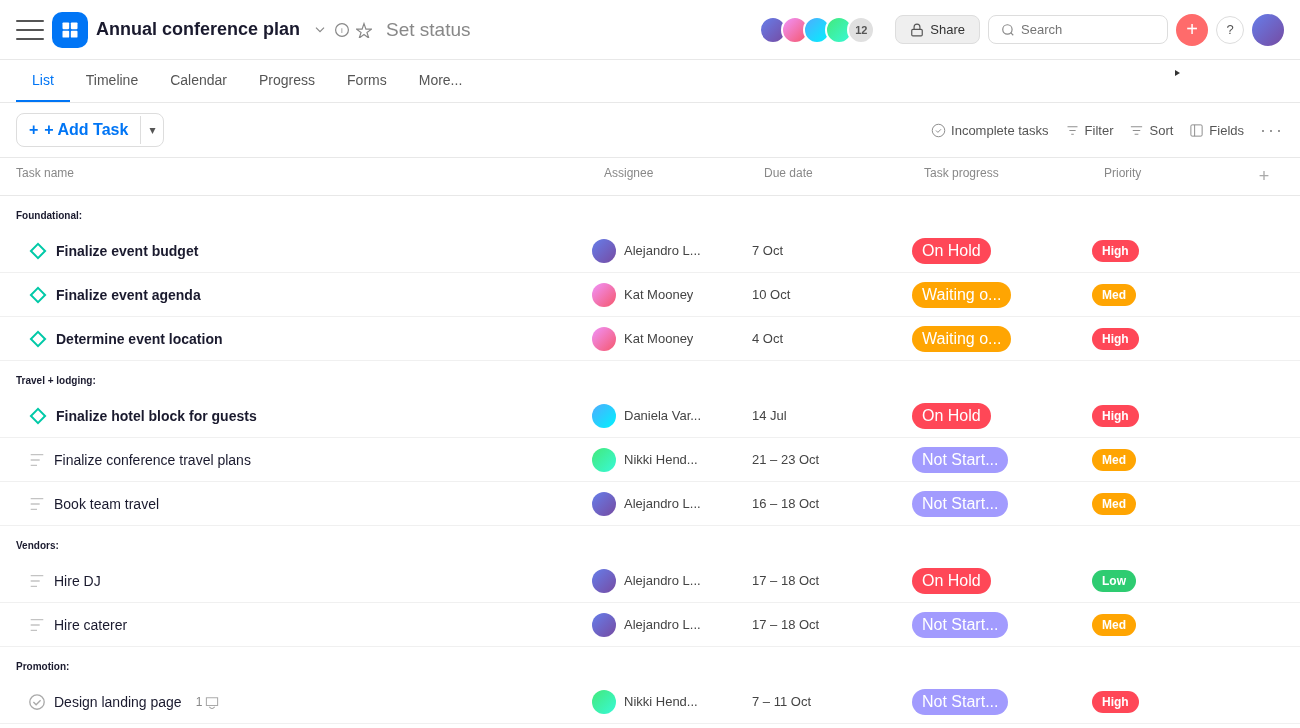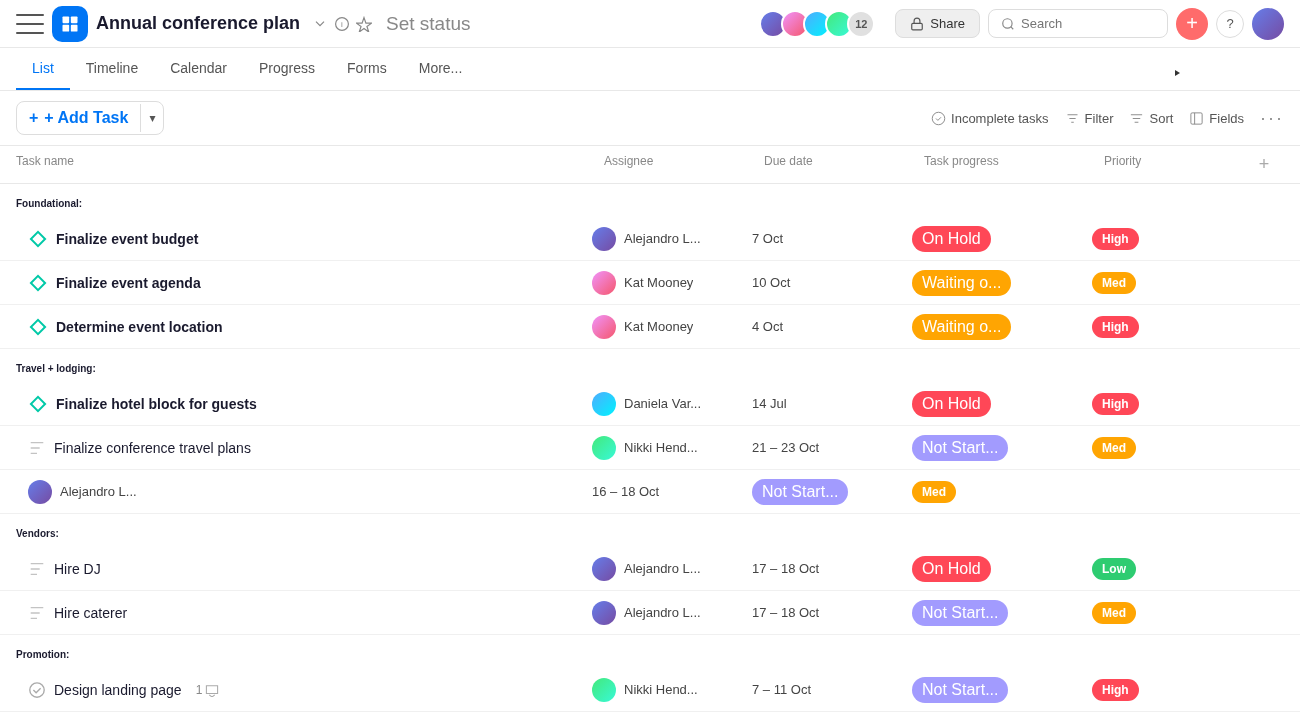--- a/index.html
+++ b/index.html
@@ -1,19 +1,19 @@
 <!DOCTYPE html>
 <html><head>
   <meta charset="utf-8">
   <style>
     * { box-sizing: border-box; margin: 0; padding: 0; }
     body { font-family: -apple-system, BlinkMacSystemFont, 'Segoe UI', sans-serif; font-size: 14px; background: #fff; color: #1a1a2e; overflow: hidden; }
 
     
-    .topbar { display: flex; align-items: center; padding: 0 16px; height: 48px; border-bottom: 1px solid #e8e8e8; gap: 8px; }
+    .topbar { display: flex; align-items: center; padding: 0 16px; height: 60px; border-bottom: 1px solid #e8e8e8; gap: 8px; }
     .menu-icon { width: 28px; height: 20px; display: flex; flex-direction: column; justify-content: space-between; cursor: pointer; flex-shrink: 0; }
     .menu-icon span { height: 2px; background: #555; border-radius: 2px; }
     .app-icon { width: 36px; height: 36px; background: #0075f5; border-radius: 10px; display: flex; align-items: center; justify-content: center; flex-shrink: 0; }
     .app-icon svg { width: 20px; height: 20px; fill: white; }
     .project-title { font-size: 18px; font-weight: 700; color: #1a1a2e; margin-right: 4px; }
     .title-actions { display: flex; align-items: center; gap: 6px; margin-right: auto; }
     .title-actions svg { width: 16px; height: 16px; fill: #888; cursor: pointer; }
     .set-status { font-size: 19px; color: #888; cursor: pointer; margin-left: 8px; }
     .avatars { display: flex; align-items: center; }
     .avatar { width: 28px; height: 28px; border-radius: 50%; border: 2px solid #fff; margin-left: -6px; overflow: hidden; flex-shrink: 0; }
@@ -299,20 +299,27 @@
       <div class="due-date">21 – 23 Oct</div>
       <div>
         <span class="status-badge status-notstart">Not Start...</span>
       </div>
       <div>
         <span class="priority-badge priority-med">Med</span>
       </div>
       <div></div>
     </div>
         <div class="task-row">
+      <div class="task-name-cell">
+        <svg class="task-icon-subtask" viewBox="0 0 20 20">
+      <path d="M3 4h14M3 10h10M3 16h7" stroke="#aaa" stroke-width="1.5" fill="none"></path>
+    </svg>
+        <span class="task-name">Book team travel</span>
+
+      </div>
       <div class="assignee-cell">
         <div class="assignee-avatar" style="background:linear-gradient(135deg,#667eea,#764ba2)"></div>
         <span class="assignee-name">Alejandro L...</span>
       </div>
       <div class="due-date">16 – 18 Oct</div>
       <div>
         <span class="status-badge status-notstart">Not Start...</span>
       </div>
       <div>
         <span class="priority-badge priority-med">Med</span>

